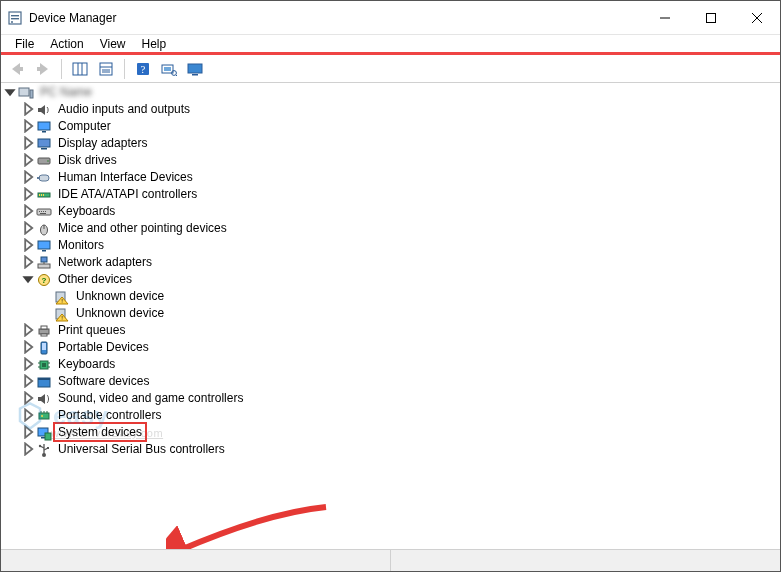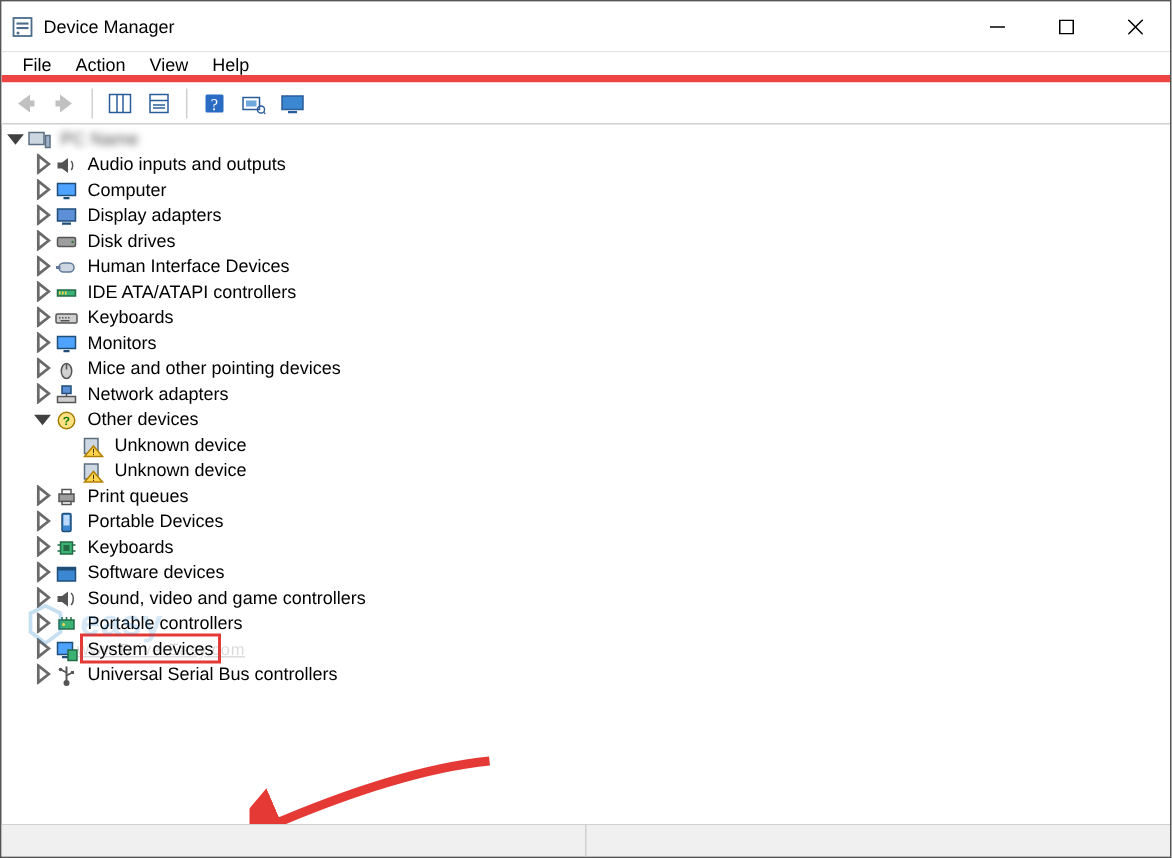--- a/index.html
+++ b/index.html
@@ -42,21 +42,21 @@
   .win-btn svg { width: 10px; height: 10px; }
 
   
   .menubar {
     height: 20px;
     display: flex;
     align-items: center;
     padding: 0 6px;
     gap: 0;
     background: #fff;
-    border-bottom: 5px solid #ef4444;
+    border-bottom: 3px solid #ef4444;
   }
   .menu-item {
     padding: 2px 8px;
     font-size: 12px;
     cursor: default;
   }
 
   
   .toolbar {
     height: 28px;
@@ -390,41 +390,41 @@
           </li>
           <li>
             <div class="tree-row">
               <span class="tree-expander">
                 <svg viewBox="0 0 10 10">
                   <path d="M3 1 L8 5 L3 9 Z" fill="none" stroke="#6a6a6a" stroke-width="1.3"></path>
                 </svg>
               </span>
               <span class="tree-icon">
                 <svg viewBox="0 0 16 16">
+                  <ellipse cx="8" cy="9" rx="3.5" ry="5" fill="#d0d0d0" stroke="#555"></ellipse>
+                  <line x1="8" y1="4" x2="8" y2="8" stroke="#555"></line>
+                </svg>
+              </span>
+              <span class="tree-label">Mice and other pointing devices</span>
+            </div>
+          </li>
+          <li>
+            <div class="tree-row">
+              <span class="tree-expander">
+                <svg viewBox="0 0 10 10">
+                  <path d="M3 1 L8 5 L3 9 Z" fill="none" stroke="#6a6a6a" stroke-width="1.3"></path>
+                </svg>
+              </span>
+              <span class="tree-icon">
+                <svg viewBox="0 0 16 16">
                   <rect x="2" y="3" width="12" height="8" fill="#4da3ff" stroke="#1f4e79"></rect>
                   <rect x="6" y="12" width="4" height="1.5" fill="#1f4e79"></rect>
                 </svg>
               </span>
               <span class="tree-label">Monitors</span>
-            </div>
-          </li>
-          <li>
-            <div class="tree-row">
-              <span class="tree-expander">
-                <svg viewBox="0 0 10 10">
-                  <path d="M3 1 L8 5 L3 9 Z" fill="none" stroke="#6a6a6a" stroke-width="1.3"></path>
-                </svg>
-              </span>
-              <span class="tree-icon">
-                <svg viewBox="0 0 16 16">
-                  <ellipse cx="8" cy="9" rx="3.5" ry="5" fill="#d0d0d0" stroke="#555"></ellipse>
-                  <line x1="8" y1="4" x2="8" y2="8" stroke="#555"></line>
-                </svg>
-              </span>
-              <span class="tree-label">Mice and other pointing devices</span>
             </div>
           </li>
           <li>
             <div class="tree-row">
               <span class="tree-expander">
                 <svg viewBox="0 0 10 10">
                   <path d="M3 1 L8 5 L3 9 Z" fill="none" stroke="#6a6a6a" stroke-width="1.3"></path>
                 </svg>
               </span>
               <span class="tree-icon">

